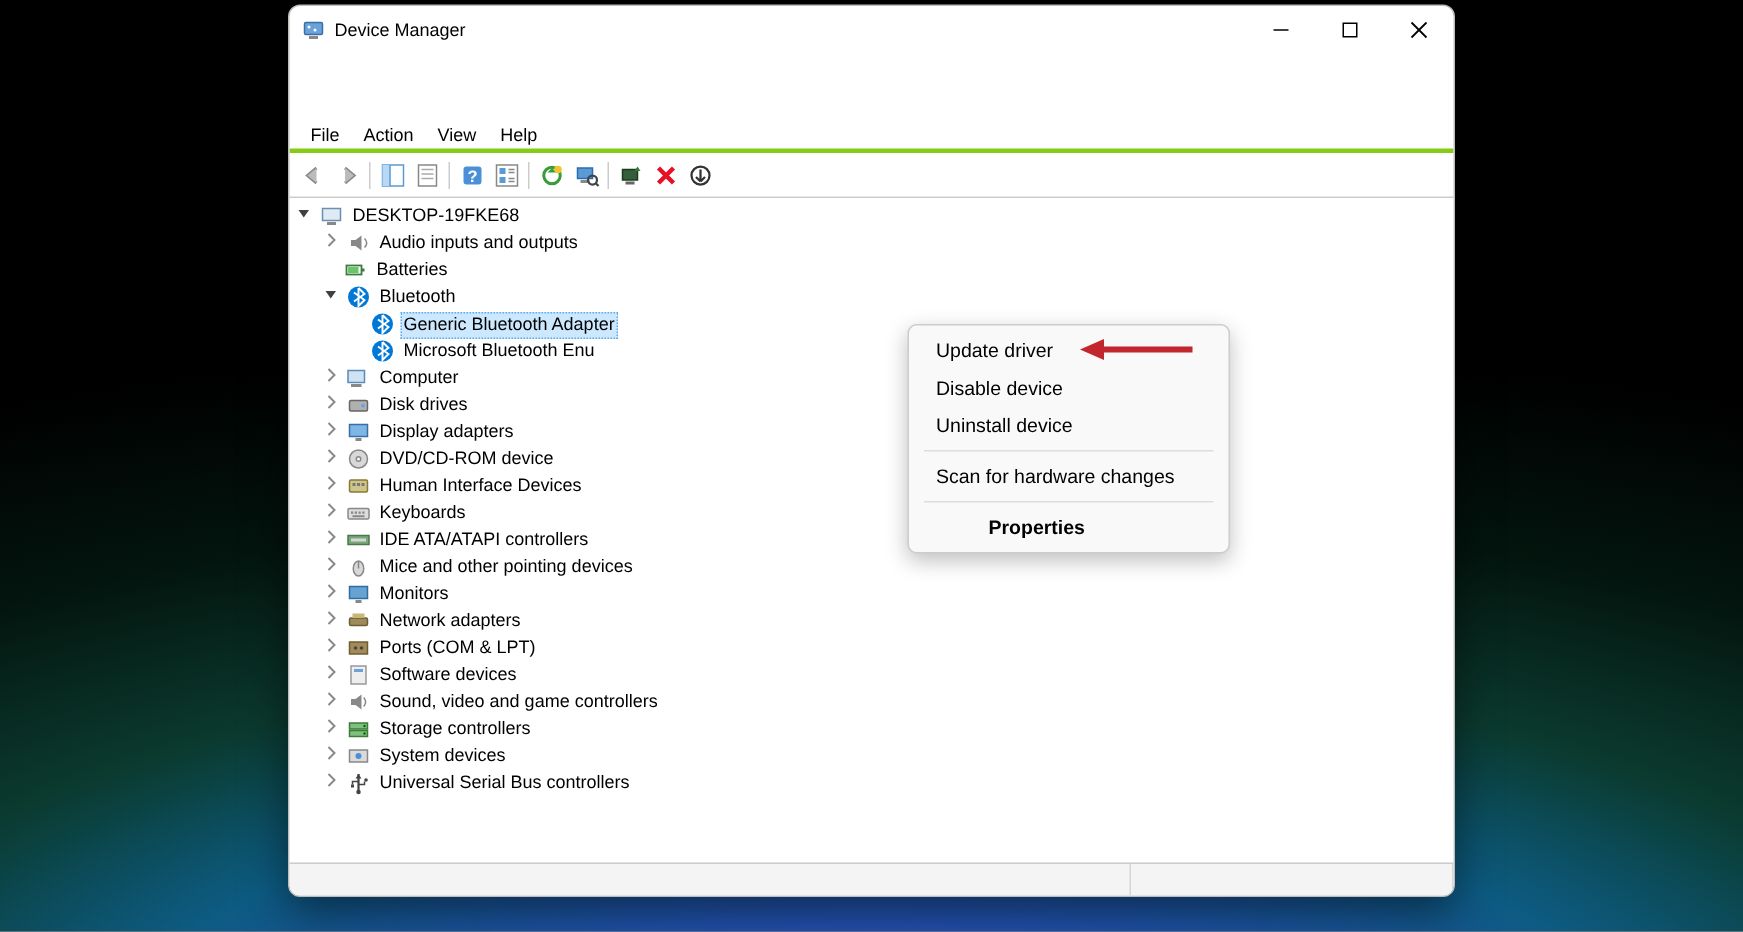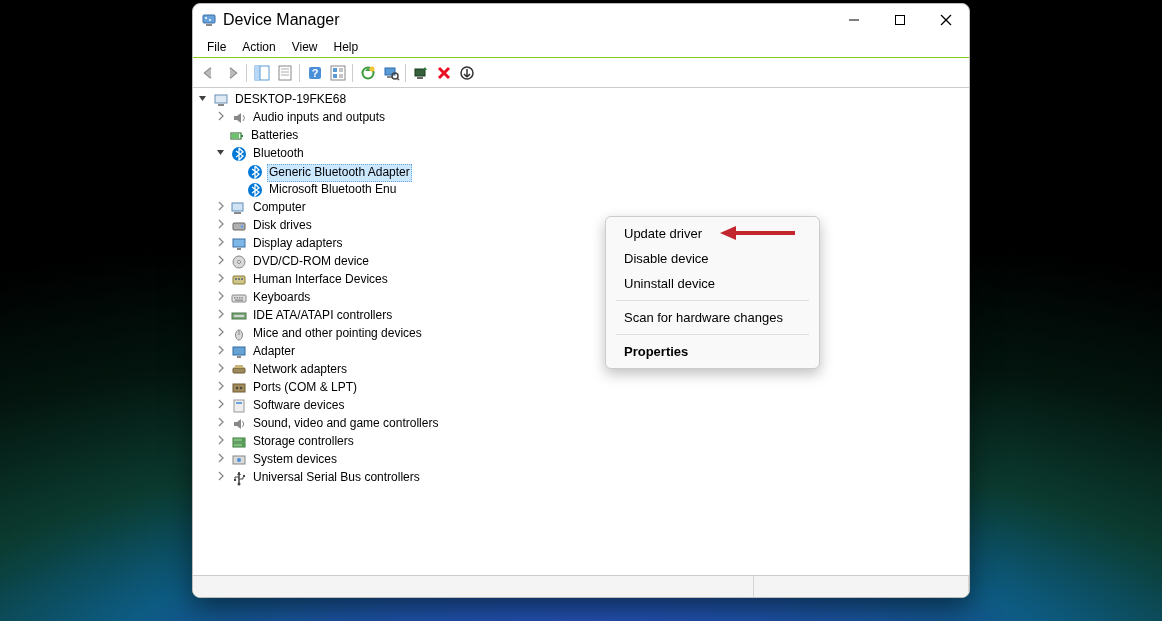--- a/index.html
+++ b/index.html
@@ -40,33 +40,34 @@
   }
   .titlebar {
     height: 32px;
     display: flex;
     align-items: center;
     padding-left: 8px;
   }
   .titlebar-icon {
     width: 16px; height: 16px; margin-right: 6px;
   }
-  .title-text { font-size: 16px; }
+  .title-text { font-size: 12px; }
   .win-controls { margin-left: auto; display: flex; }
   .win-btn {
     width: 46px; height: 32px; display: flex; align-items: center; justify-content: center;
     cursor: pointer;
   }
   .menubar {
     height: 22px;
     display: flex;
     align-items: center;
     padding: 0 6px;
     font-size: 12px;
-    border-bottom: 1px solid #84cc16;
+    border-bottom: 3px solid #84cc16;
+    margin-top: 44px;
   }
   .menu-item { padding: 2px 8px; cursor: default; }
   .toolbar {
     height: 30px;
     display: flex;
     align-items: center;
     padding: 0 4px;
     border-bottom: 1px solid #ccc;
     gap: 0;
   }
@@ -105,21 +106,21 @@
     background: #f9f9f9;
     border: 1px solid #ccc;
     border-radius: 6px;
     box-shadow: 0 5px 14px rgba(0,0,0,0.25);
     padding: 4px 0;
     font-size: 13px;
     min-width: 215px;
   }
   .cm-item { padding: 5px 18px; cursor: default; }
   .cm-sep { height: 1px; background: #ddd; margin: 4px 10px; }
-  .cm-bold { font-weight: 600; }
+  .cm-bold { font-weight: 600; margin-left: 35px; }
   .arrow {
     position: absolute;
   }
   svg { overflow: visible; }
 </style>
 </head>
 <body>
 
 <div class="wallpaper"></div>
 
@@ -470,21 +471,21 @@
                 <svg width="10" height="10">
                   <path d="M3 1 L7 5 L3 9" fill="none" stroke="#888" stroke-width="1.3"></path>
                 </svg>
               </span>
               <span class="node-icon">
                 <svg width="16" height="16">
                   <rect x="2" y="3" width="12" height="8" fill="#66a3d2" stroke="#2e6da4"></rect>
                   <rect x="6" y="12" width="4" height="2" fill="#888"></rect>
                 </svg>
               </span>
-              <span class="node-label">Adapter</span>
+              <span class="node-label">Monitors</span>
             </div>
           </div>
           <div class="tree-node">
             <div class="node-row">
               <span class="caret">
                 <svg width="10" height="10">
                   <path d="M3 1 L7 5 L3 9" fill="none" stroke="#888" stroke-width="1.3"></path>
                 </svg>
               </span>
               <span class="node-icon">

